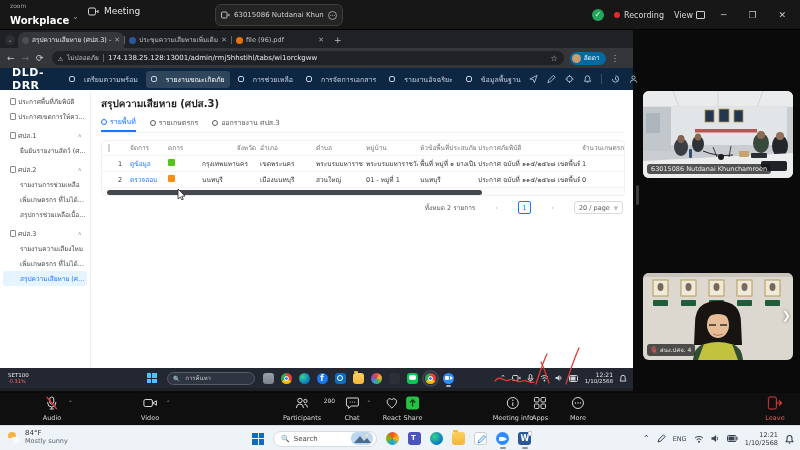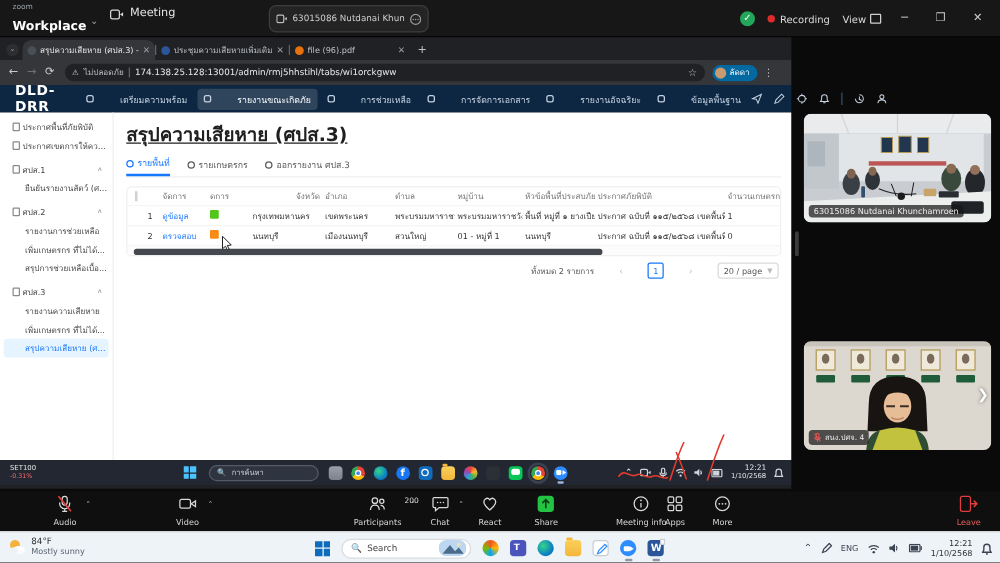--- a/index.html
+++ b/index.html
@@ -37,38 +37,38 @@
   #omnibox .warn { font-size:6px; color:#c5c8cc; }
   #omnibox .sep { width:1px; height:8px; background:#5f6368; }
   #omnibox .url { color:#e8eaed; font-size:7px; white-space:nowrap; overflow:hidden; flex:1; }
   #omnibox .star { color:#c5c8cc; font-size:8px; }
   #profilechip { margin-left:6px; height:13px; background:#0369a1; border-radius:8px; display:flex; align-items:center; gap:3px; padding:0 6px 0 2px; color:#fff; font-size:6.5px; }
   #profilechip .av { width:9px; height:9px; border-radius:50%; background:#c99b6e; }
   #brmenu { color:#c5c8cc; font-size:8px; margin-left:5px; }
   
   #appnav { position:absolute; left:0; top:38px; width:633px; height:22px; background:#0d2742; display:flex; align-items:center; }
   #appbrand { color:#fff; font-weight:bold; font-size:11px; margin:0 20px 0 12px; letter-spacing:.5px; }
-  .navitem { display:flex; align-items:center; gap:21px; color:#c6d3e2; font-size:7px; padding:3px 5px; border-radius:3px; margin-right:3px; white-space:nowrap; }
+  .navitem { display:flex; align-items:center; gap:9px; color:#c6d3e2; font-size:7px; padding:3px 5px; border-radius:3px; margin-right:3px; white-space:nowrap; }
   .navitem.active { background:rgba(255,255,255,.14); color:#fff; }
   .ni-ic { width:6px; height:6px; border:1px solid #c6d3e2; border-radius:2px; flex:none; }
   #navicons { margin-left:auto; display:flex; align-items:center; gap:9px; padding-right:14px; }
   #navicons svg { display:block; }
   .navdiv { width:1px; height:10px; background:#33506e; }
   
   #appbody { position:absolute; left:0; top:60px; width:633px; height:278px; background:#fff; display:flex; }
   #sidebar { width:95px; border-right:1px solid #f0f0f0; padding-top:4px; overflow:hidden; }
   .sitem { height:15px; display:flex; align-items:center; gap:2px; font-size:6.5px; color:#454545; padding-left:7px; margin:0 3px; border-radius:3px; white-space:nowrap; overflow:hidden; }
   .sitem.lvl1 { padding-left:17px; }
   .sitem.group { margin-top:4px; }
   .sitem.active { background:#e6f4ff; color:#1677ff; }
   .sitem .sic { width:6px; height:7px; border:1px solid #8a8a8a; border-radius:1px; flex:none; }
   .sitem .chev { margin-left:auto; margin-right:5px; font-size:6px; color:#999; transform:scaleY(.8); }
   .slabel { overflow:hidden; text-overflow:ellipsis; }
   #content { flex:1; padding:6px 8px 0 10px; position:relative; }
-  #pagetitle { font-size:15px; font-weight:bold; color:#1f1f1f;text-decoration:underline; }
+  #pagetitle { font-size:10px; font-weight:bold; color:#1f1f1f; }
   #ctabs { display:flex; gap:14px; margin-top:5px; border-bottom:1px solid #f0f0f0; }
   .ctab { display:flex; gap:3px; align-items:center; font-size:7px; color:#595959; padding-bottom:3px; }
   .ctab.active { color:#1677ff; border-bottom:2px solid #1677ff; }
   .ctab .cic { width:6px; height:6px; border:1px solid currentColor; border-radius:50%; }
   
   #tcard { margin-top:7px; border:1px solid #f0f0f0; border-radius:4px; overflow:hidden; }
   .trow { display:flex; align-items:center; }
   .trow.head { height:14px; color:#737373; font-size:6.5px; }
   .trow.data { height:16px; font-size:6.5px; color:#333; border-top:1px solid #f5f5f5; }
   .tc { padding:0 2px; white-space:nowrap; overflow:hidden; flex:none; }
@@ -310,21 +310,21 @@
         </div>
         <div class="sitem lvl1">
           <span class="slabel">สรุปการช่วยเหลือเบื้อ...</span>
         </div>
         <div class="sitem group">
           <span class="sic"></span>
           <span class="slabel">ศปส.3</span>
           <span class="chev">∧</span>
         </div>
         <div class="sitem lvl1">
-          <span class="slabel">รายงานความเสียหาย</span>
+          <span class="slabel">รายงานความเสียงใหม</span>
         </div>
         <div class="sitem lvl1">
           <span class="slabel">เพิ่มเกษตรกร ที่ไม่ได้...</span>
         </div>
         <div class="sitem lvl1 active">
           <span class="slabel">สรุปความเสียหาย (ศป...</span>
         </div>
       </div>
     <div id="content">
       <div id="pagetitle">สรุปความเสียหาย (ศปส.3)</div>
@@ -605,21 +605,21 @@
         </svg></span>
       <span>Chat</span>
       <span class="chev">˄</span>
     </div>
     <div class="zbtn" style="left: 392px;">
       <span><svg width="14" height="14" viewBox="0 0 14 14">
           <path d="M7 12 C2.5 8.5 1 5 3.5 3.2 C5.5 1.8 7 3.8 7 3.8 S8.5 1.8 10.5 3.2 C13 5 11.5 8.5 7 12 Z" stroke="#d9d9d9" fill="none" stroke-width="1"></path>
         </svg></span>
       <span>React</span>
     </div>
-    <div class="zbtn" style="left: 437px;">
+    <div class="zbtn" style="left: 413px;">
       <span><svg width="14" height="14" viewBox="0 0 14 14">
           <rect x="0.5" y="0.5" width="13" height="13" rx="3" fill="#23c343"></rect>
           <path d="M7 10.5 V4 M4.3 6.5 L7 3.8 L9.7 6.5" fill="none" stroke="#0a3d18" stroke-width="1.3"></path>
         </svg></span>
       <span>Share</span>
     </div>
     <div class="zbtn" style="left: 513px;">
       <span><svg width="14" height="14" viewBox="0 0 14 14">
           <circle cx="7" cy="7" r="5.5" stroke="#d9d9d9" fill="none" stroke-width="1"></circle>
           <circle cx="7" cy="4.3" r="0.7" fill="#d9d9d9"></circle>

